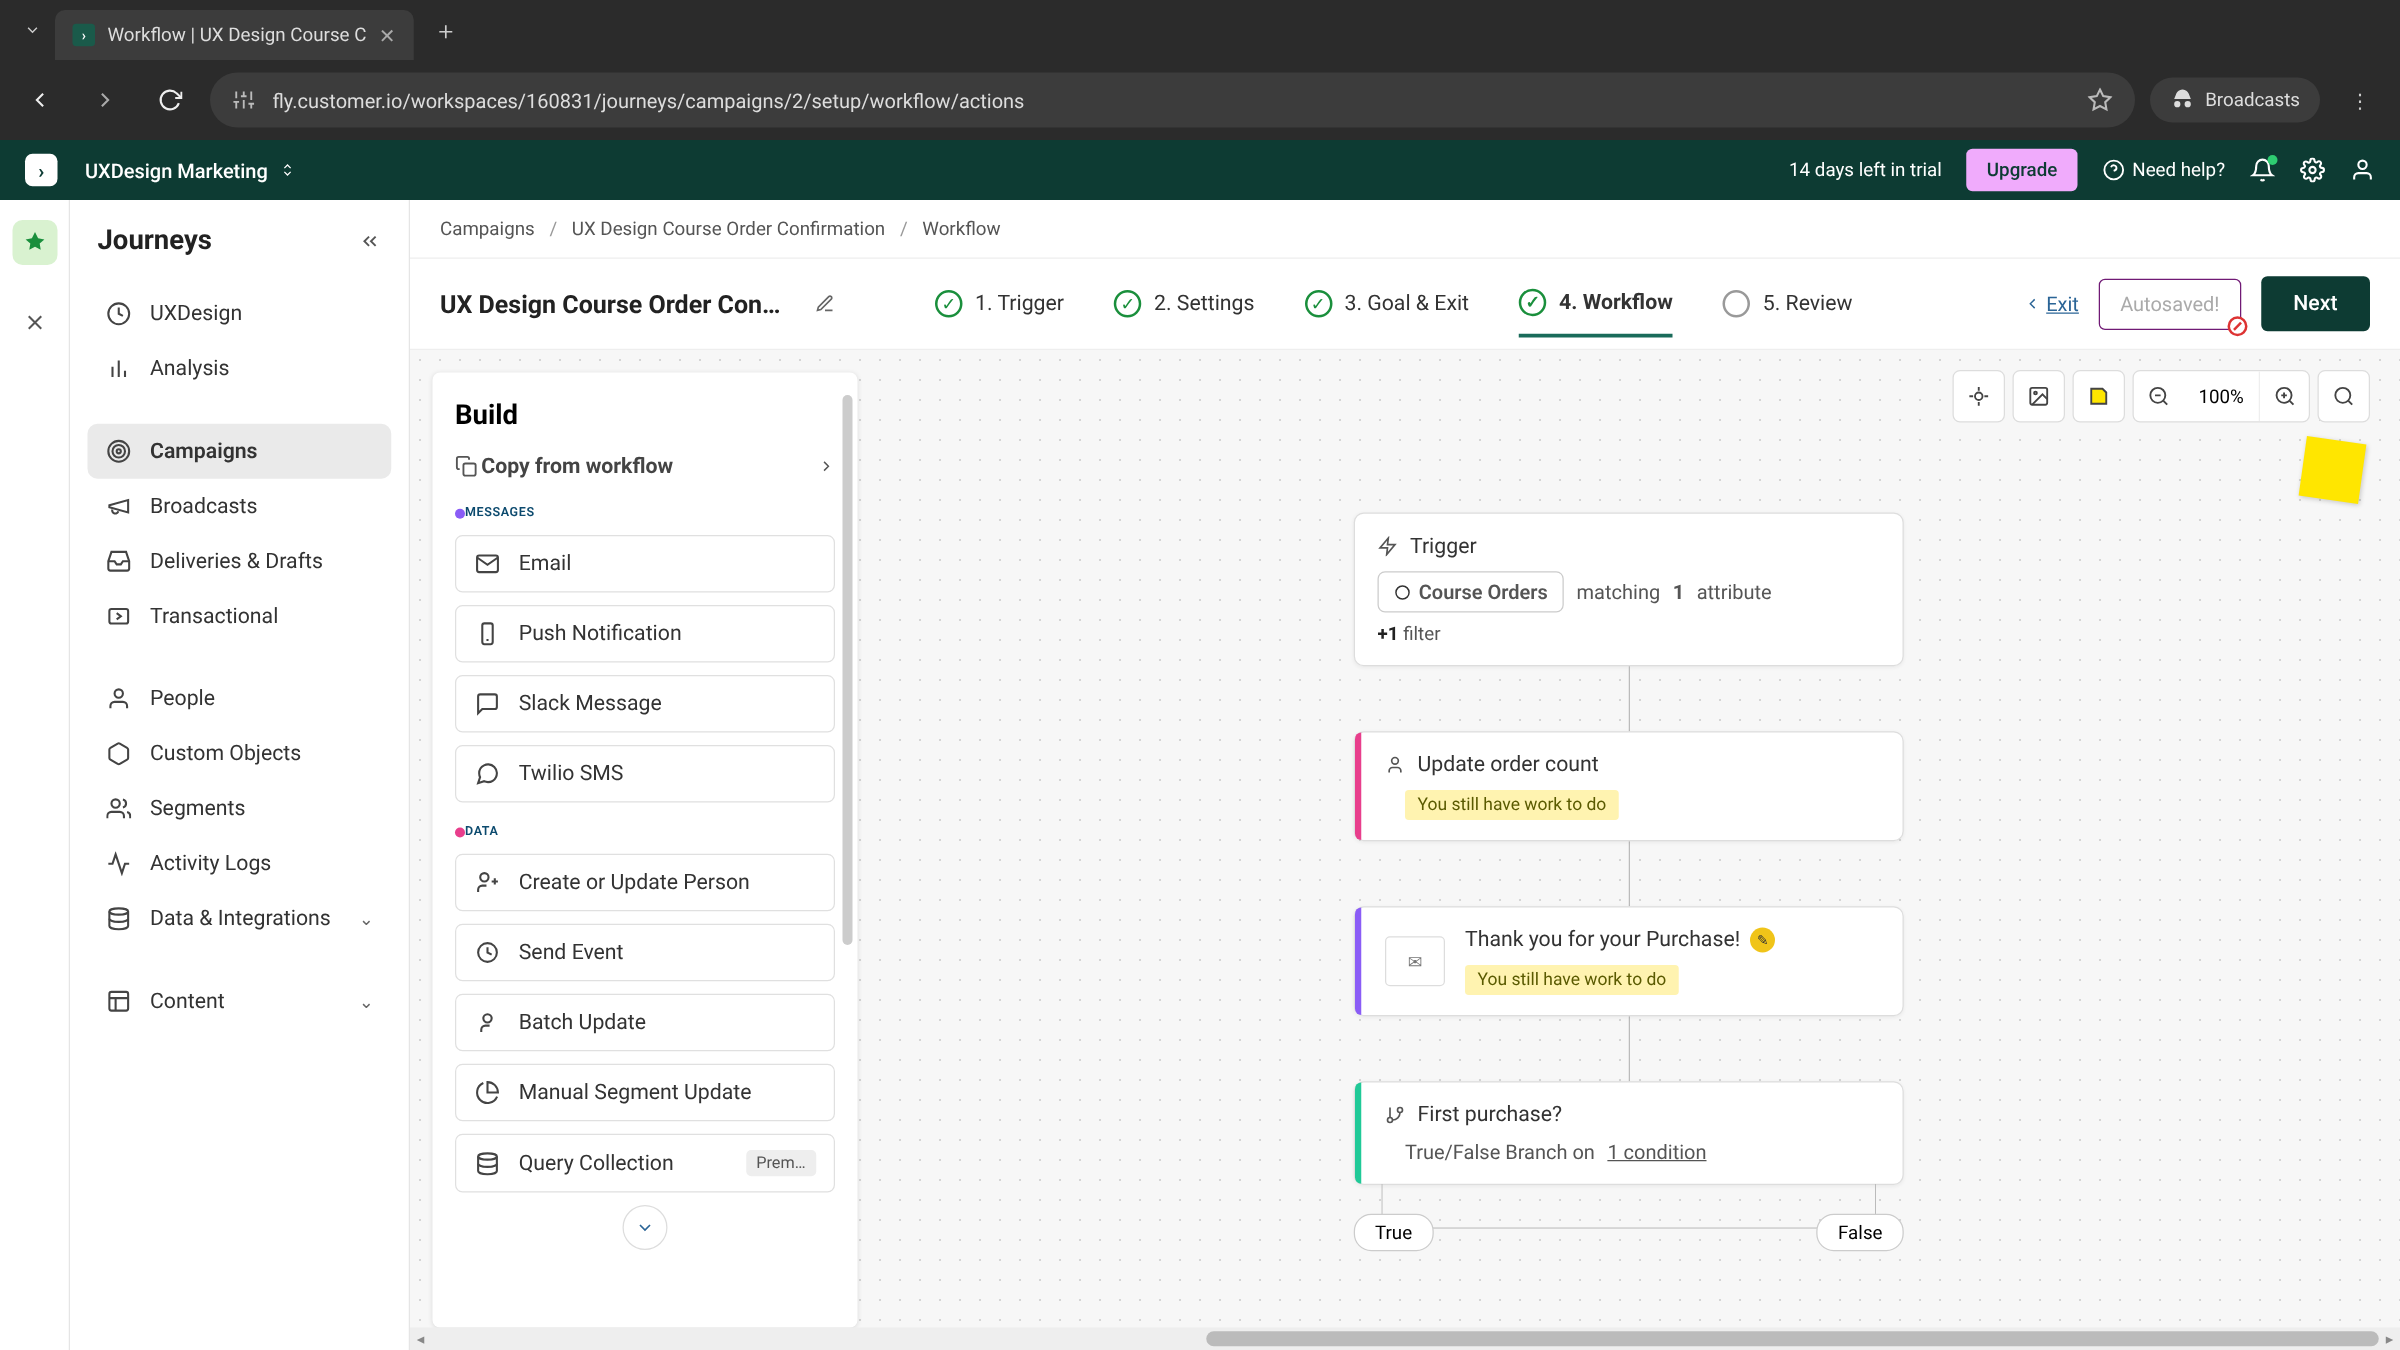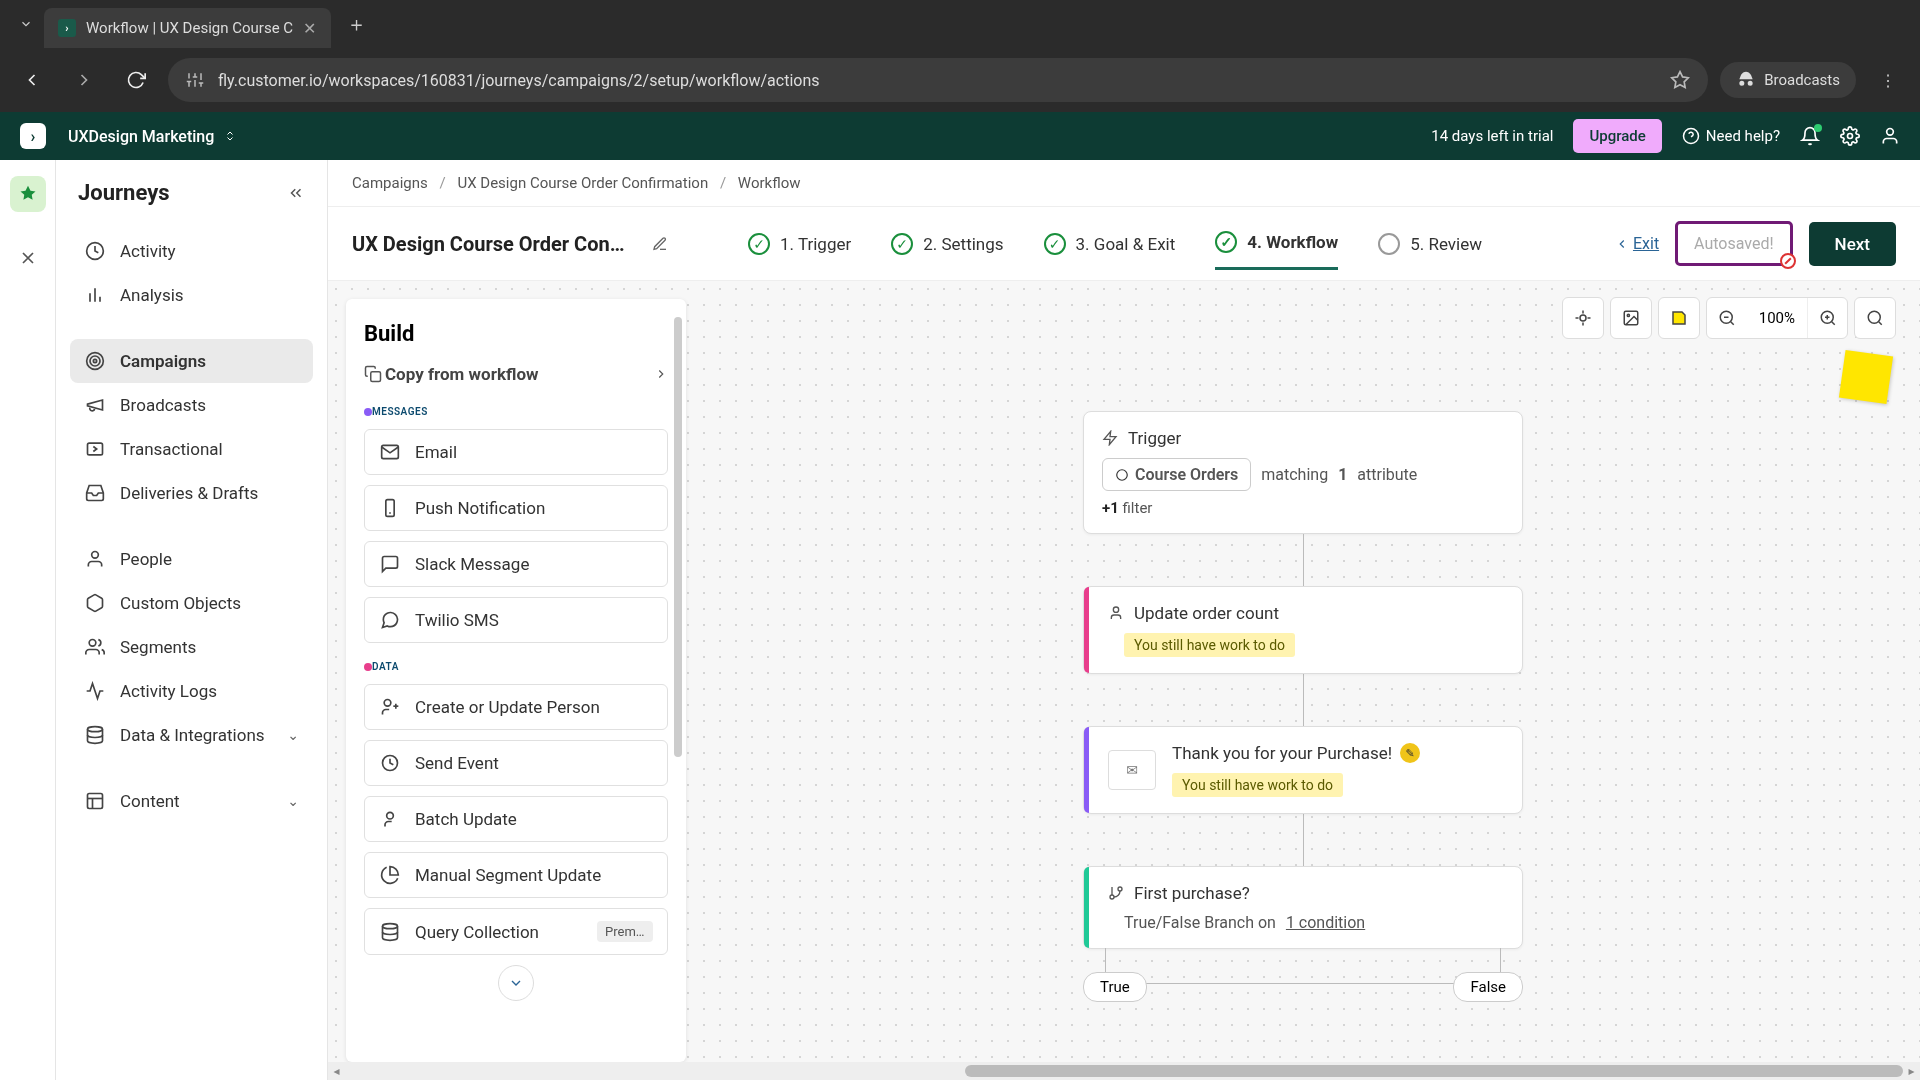--- a/index.html
+++ b/index.html
@@ -61,21 +61,21 @@
 .edit-pencil { color: #666; }
 .steps { display: flex; gap: 40px; margin-left: 60px; }
 .step { display: flex; align-items: center; gap: 10px; font-size: 17px; color: #333; padding-bottom: 14px; margin-bottom:-14px;}
 .step.done .step-circle { border: 2px solid #1a8f3c; color: #1a8f3c; }
 .step-circle { width: 22px; height: 22px; border-radius: 50%; display: flex; align-items: center; justify-content: center; font-size: 14px; }
 .step.active { font-weight: 700; border-bottom: 3px solid #1a6b5a; }
 .step.active .step-circle { border: 2px solid #1a8f3c; color:#1a8f3c; }
 .step.pending .step-circle { border: 2px solid #999; }
 .header-right { margin-left: auto; display: flex; align-items: center; gap: 16px; }
 .exit-link { color: #2a6496; font-size: 16px; text-decoration: underline; display:flex; align-items:center; gap:4px;}
-.autosaved { color: #aaa; font-size: 16px; border: 3px solid #701a75; padding: 10px 16px; border-radius: 5px; position:relative;}
+.autosaved { color: #aaa; font-size: 16px; border: 1px solid #701a75; padding: 10px 16px; border-radius: 5px; position:relative;}
 .autosaved-badge { position:absolute; bottom:-6px; right:-6px; width:16px; height:16px; border:2px solid #d33; border-radius:50%; background:#fff; }
 .autosaved-badge::after { content:""; position:absolute; top:5px; left:2px; width:8px; height:2px; background:#d33; transform:rotate(-45deg);}
 .next-btn { background: #0d3b33; color: #fff; padding: 12px 26px; border-radius: 5px; font-size: 17px; font-weight: 500; }
 
 .workspace-area { flex: 1; display: flex; position: relative; background-image: radial-gradient(#d5d5d5 1px, transparent 1px); background-size: 16px 16px; background-color: #f7f7f7; }
 
 .build-panel { width: 340px; background: #fff; margin: 18px 0 18px 18px; border-radius: 6px; box-shadow: 0 1px 4px rgba(0,0,0,0.1); padding: 22px 18px; overflow-y: auto; position:relative; }
 .panel-scroll-shadow { position:absolute; top:18px; right:4px; width:8px; height:440px; background:#ccc; border-radius:4px;}
 .build-title { font-size: 22px; font-weight: 700; margin-bottom: 18px; }
 .copy-row { display: flex; align-items: center; gap: 3px; color: #444; font-size: 17px; margin-bottom: 22px; cursor:pointer;font-weight:bold;}
@@ -254,21 +254,21 @@
           </svg>
       </span>
     </div>
     <div class="nav-item">
         <span class="nav-icon">
           <svg width="20" height="20" viewBox="0 0 24 24" fill="none" stroke="currentColor" stroke-width="2">
             <circle cx="12" cy="12" r="10"></circle>
             <polyline points="12 6 12 12 16 14"></polyline>
           </svg>
         </span>
-        <span>Activity</span>
+        <span>UXDesign</span>
       </div>
     <div class="nav-item">
         <span class="nav-icon">
           <svg width="20" height="20" viewBox="0 0 24 24" fill="none" stroke="currentColor" stroke-width="2">
             <line x1="6" y1="20" x2="6" y2="10"></line>
             <line x1="12" y1="20" x2="12" y2="4"></line>
             <line x1="18" y1="20" x2="18" y2="14"></line>
           </svg>
         </span>
         <span>Analysis</span>
@@ -289,34 +289,34 @@
           <svg width="20" height="20" viewBox="0 0 24 24" fill="none" stroke="currentColor" stroke-width="2">
             <path d="M3 11l18-5v12L3 13v-2z"></path>
             <path d="M11.6 16.8a3 3 0 11-5.8-1.6"></path>
           </svg>
         </span>
         <span>Broadcasts</span>
       </div>
     <div class="nav-item">
         <span class="nav-icon">
           <svg width="20" height="20" viewBox="0 0 24 24" fill="none" stroke="currentColor" stroke-width="2">
+            <path d="M22 12h-6l-2 3h-4l-2-3H2"></path>
+            <path d="M5 3h14l3 9v7a2 2 0 01-2 2H4a2 2 0 01-2-2v-7z"></path>
+          </svg>
+        </span>
+        <span>Deliveries &amp; Drafts</span>
+      </div>
+    <div class="nav-item">
+        <span class="nav-icon">
+          <svg width="20" height="20" viewBox="0 0 24 24" fill="none" stroke="currentColor" stroke-width="2">
             <rect x="3" y="5" width="18" height="14" rx="2"></rect>
             <polyline points="10 9 14 12 10 15"></polyline>
           </svg>
         </span>
         <span>Transactional</span>
-      </div>
-    <div class="nav-item">
-        <span class="nav-icon">
-          <svg width="20" height="20" viewBox="0 0 24 24" fill="none" stroke="currentColor" stroke-width="2">
-            <path d="M22 12h-6l-2 3h-4l-2-3H2"></path>
-            <path d="M5 3h14l3 9v7a2 2 0 01-2 2H4a2 2 0 01-2-2v-7z"></path>
-          </svg>
-        </span>
-        <span>Deliveries &amp; Drafts</span>
       </div>
     <div class="nav-gap"></div>
     <div class="nav-item">
         <span class="nav-icon">
           <svg width="20" height="20" viewBox="0 0 24 24" fill="none" stroke="currentColor" stroke-width="2">
             <path d="M20 21v-2a4 4 0 00-4-4H8a4 4 0 00-4 4v2"></path>
             <circle cx="12" cy="7" r="4"></circle>
           </svg>
         </span>
         <span>People</span>

